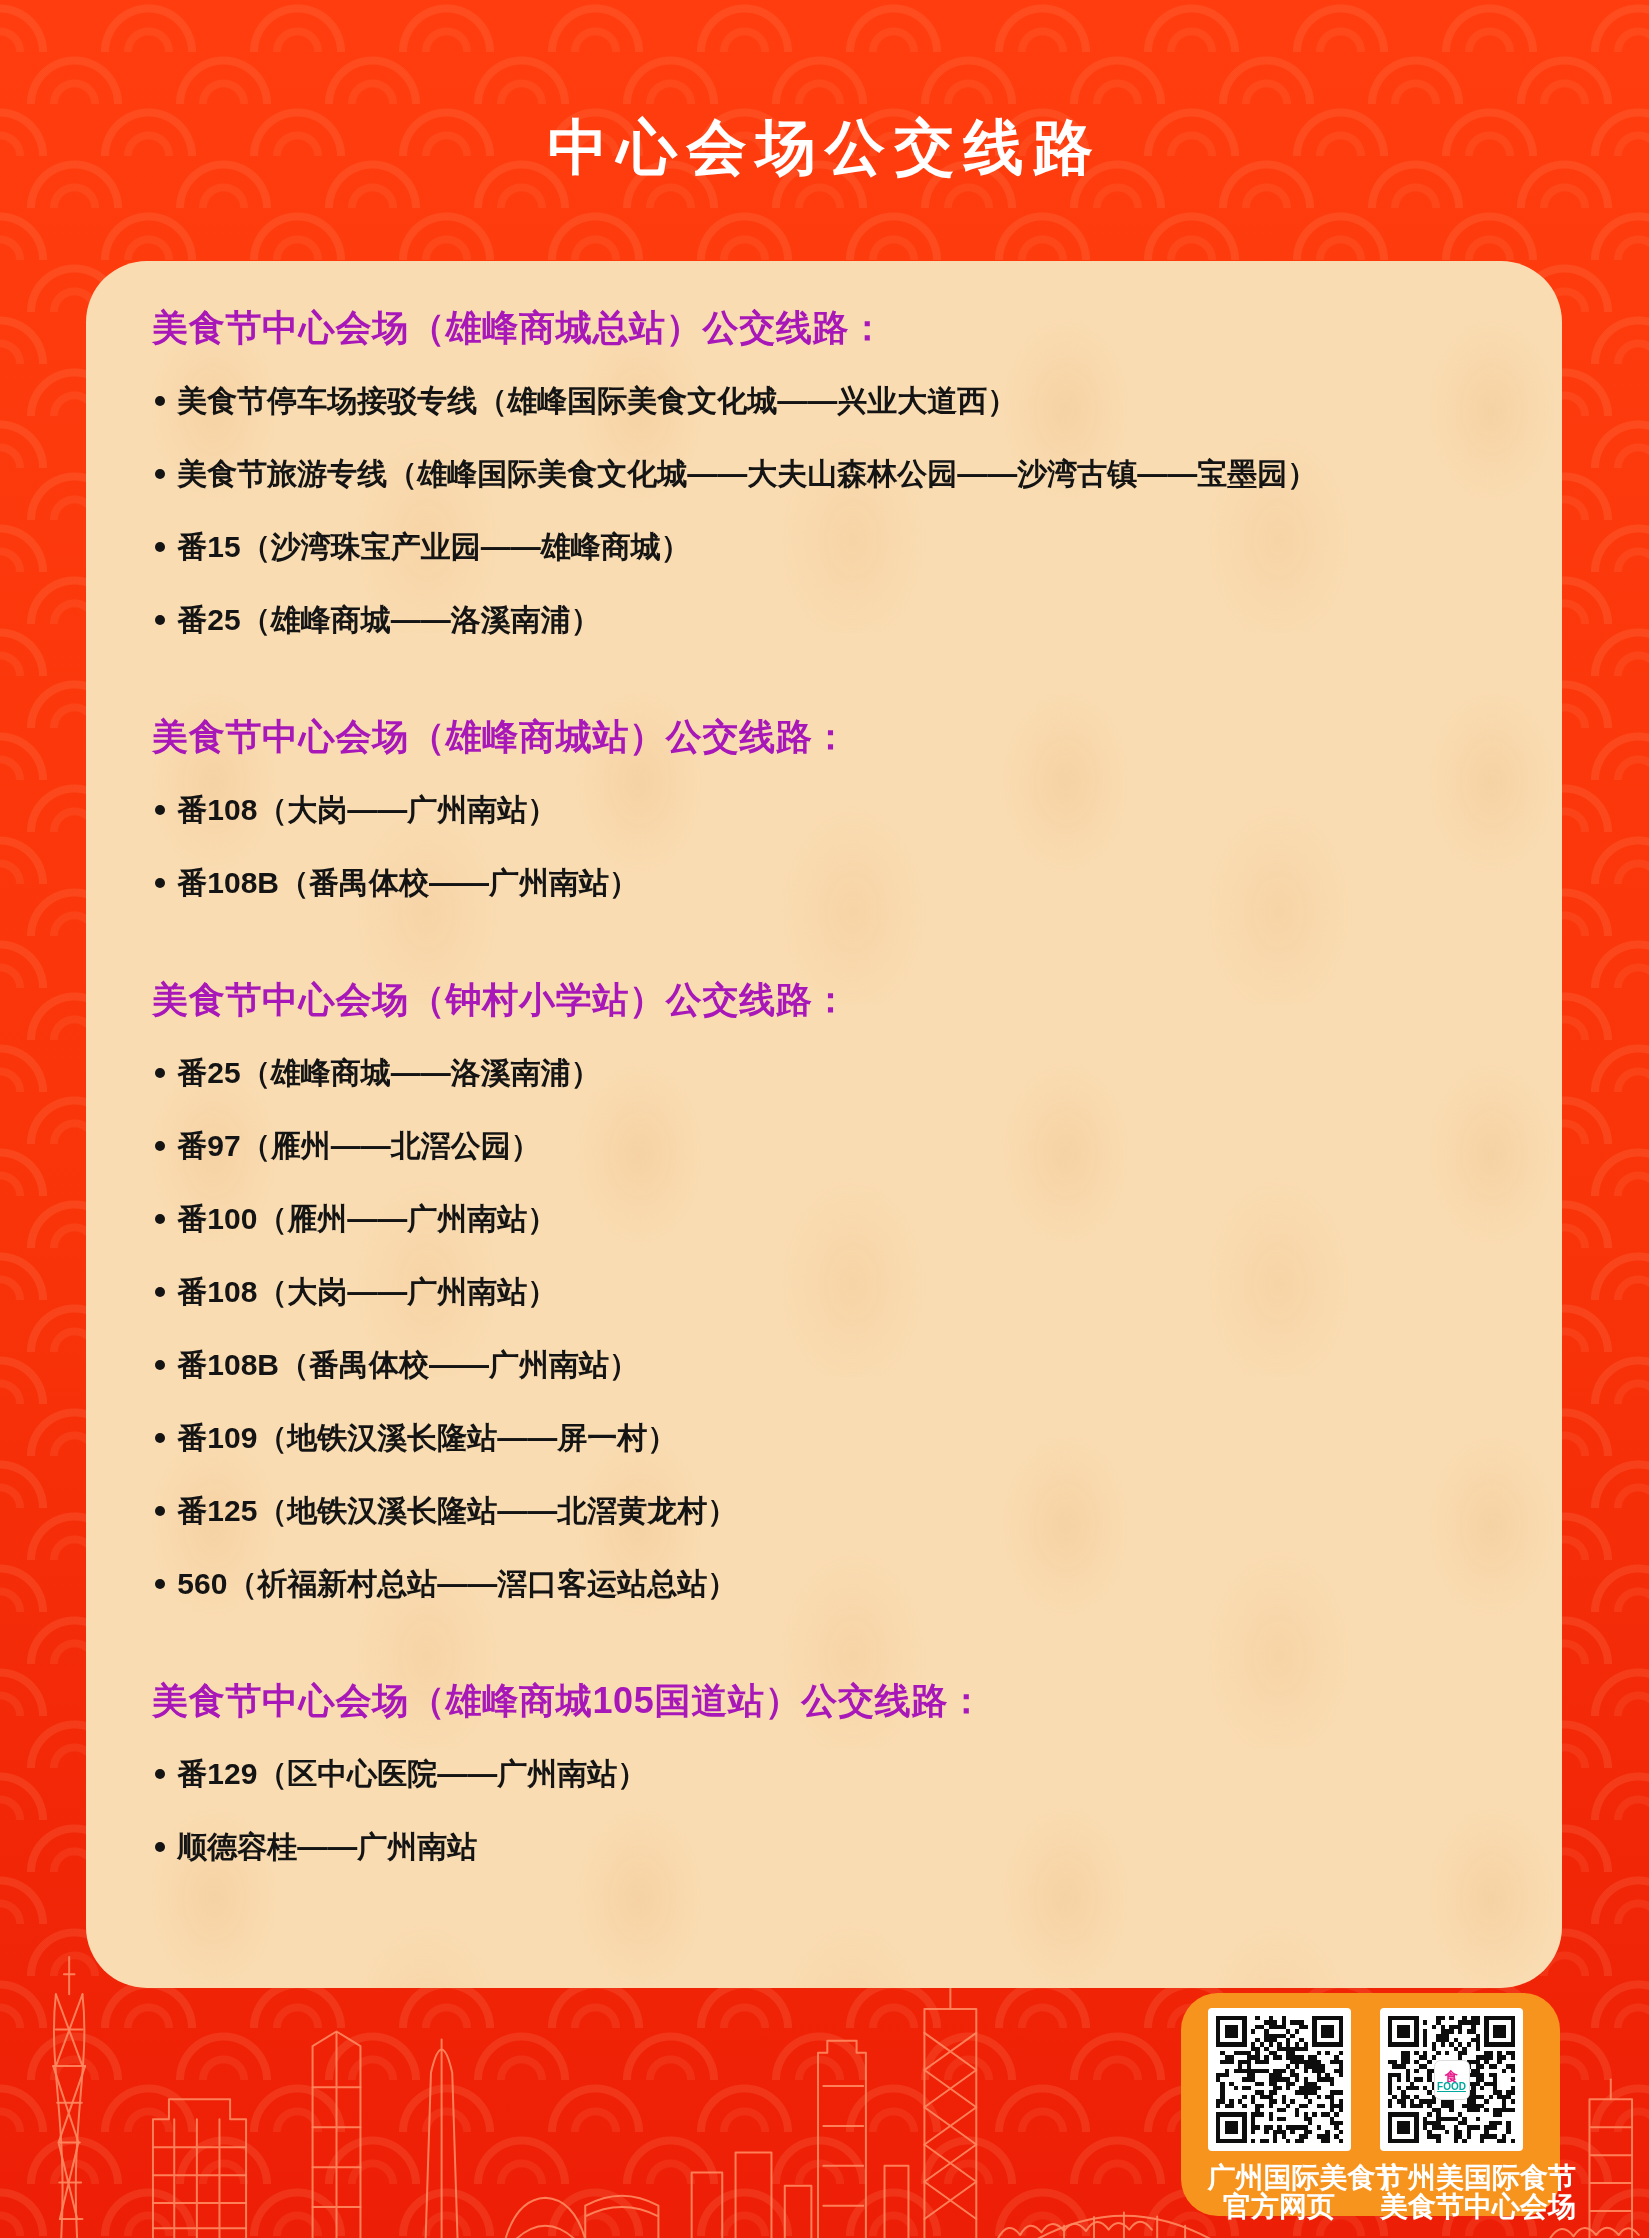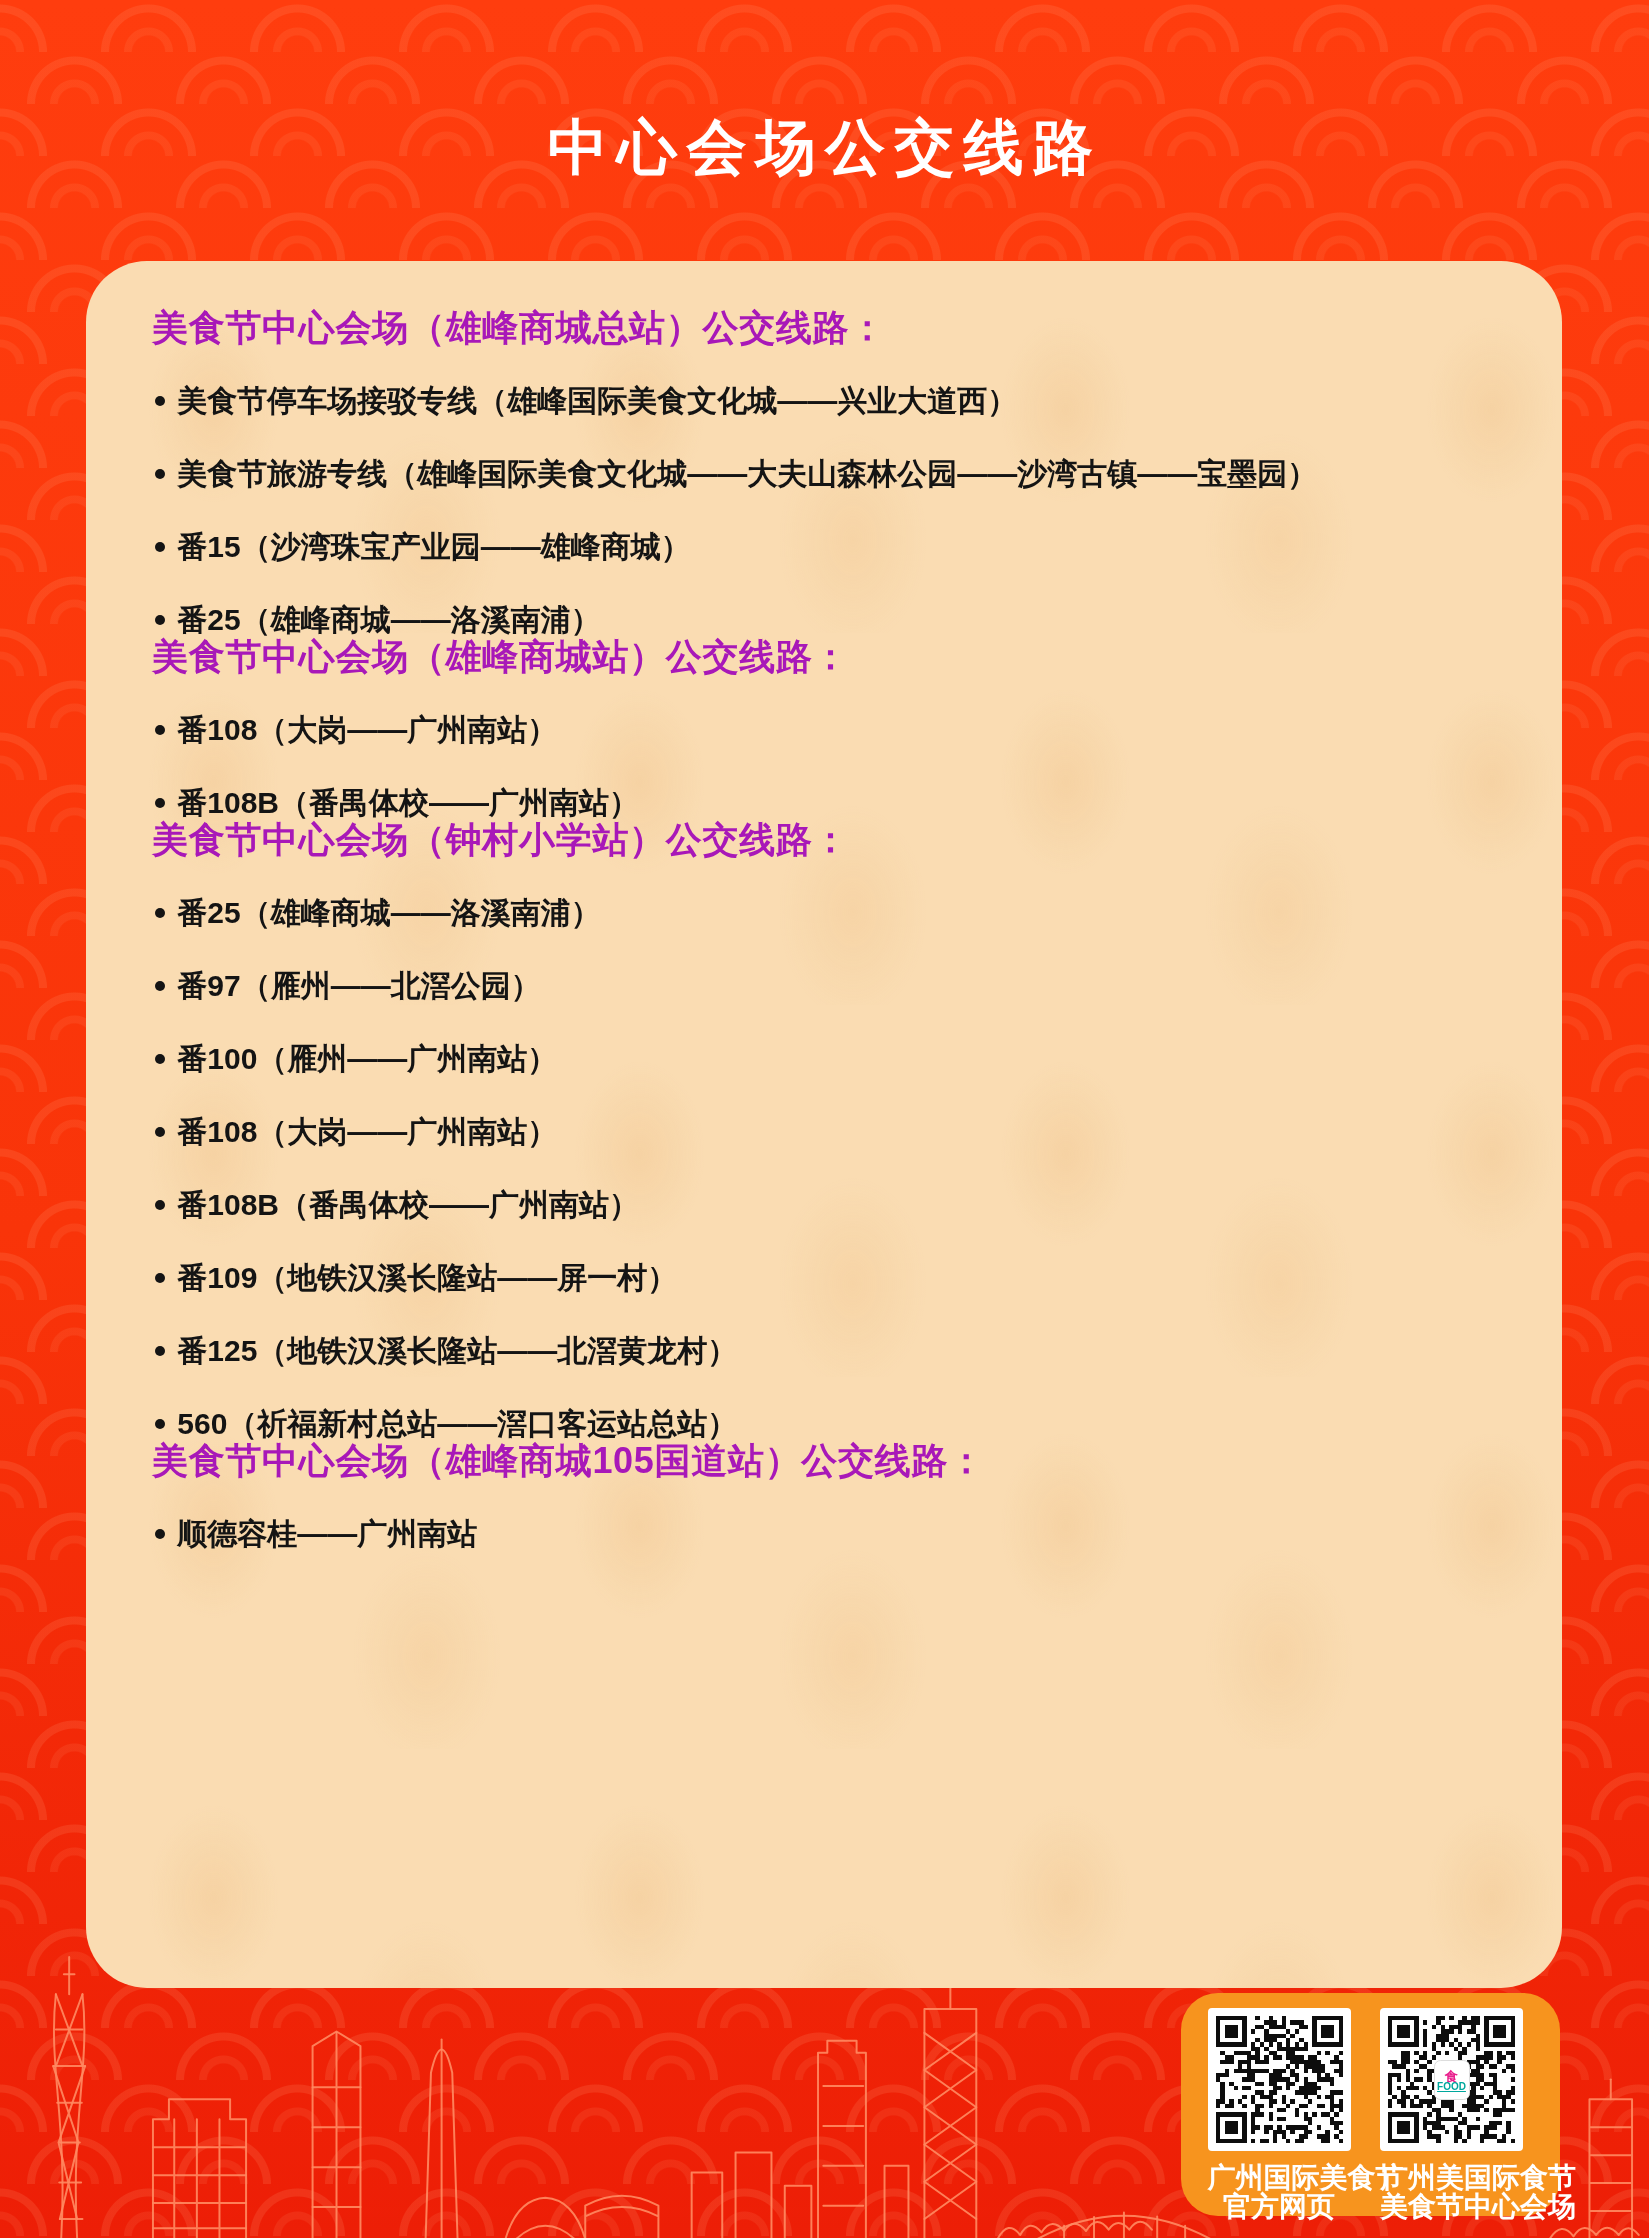--- a/index.html
+++ b/index.html
@@ -50,21 +50,21 @@
     position:absolute;inset:0;pointer-events:none;
     background-image:
       radial-gradient(93px 133px at 30% 40%, rgba(226,166,96,0.18), rgba(226,166,96,0) 70%),
       radial-gradient(106px 153px at 80% 75%, rgba(226,166,96,0.15), rgba(226,166,96,0) 70%);
     background-size:426px 372px;
   }
   .card-content{
     position:relative;
     padding:48px 82px 0 66px;
   }
-  .section + .section{}
+  .section + .section{margin-top:80px;}
   .section-header{
     font-size:36px;line-height:37px;font-weight:900;
     color:var(--header-purple);
     letter-spacing:0.7px;
   }
   .route{
     margin-top:37px;
     font-size:30px;line-height:36px;font-weight:700;
     color:var(--route-text);
     display:flex;align-items:baseline;
@@ -239,20 +239,24 @@
             <div class="route">
               <span class="dot"></span>
               <span class="route-text">560（祈福新村总站——滘口客运站总站）</span>
             </div>
           </div>
   </section>
 
   <section class="section">
     <h2 class="section-header">美食节中心会场（雄峰商城105国道站）公交线路：</h2>
     <div class="route-list">
+            <div class="route">
+              <span class="dot"></span>
+              <span class="route-text">番129（区中心医院——广州南站）</span>
+            </div>
             <div class="route">
               <span class="dot"></span>
               <span class="route-text">顺德容桂——广州南站</span>
             </div>
           </div>
   </section>
 </div>
   </div>
 
   <div class="qr-panel">

